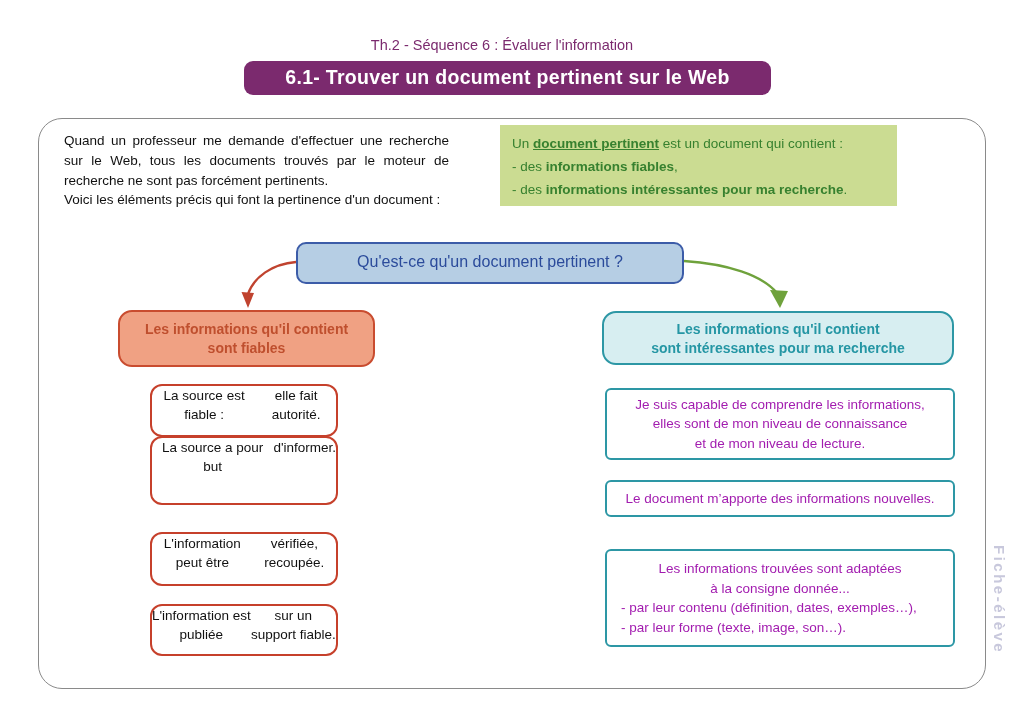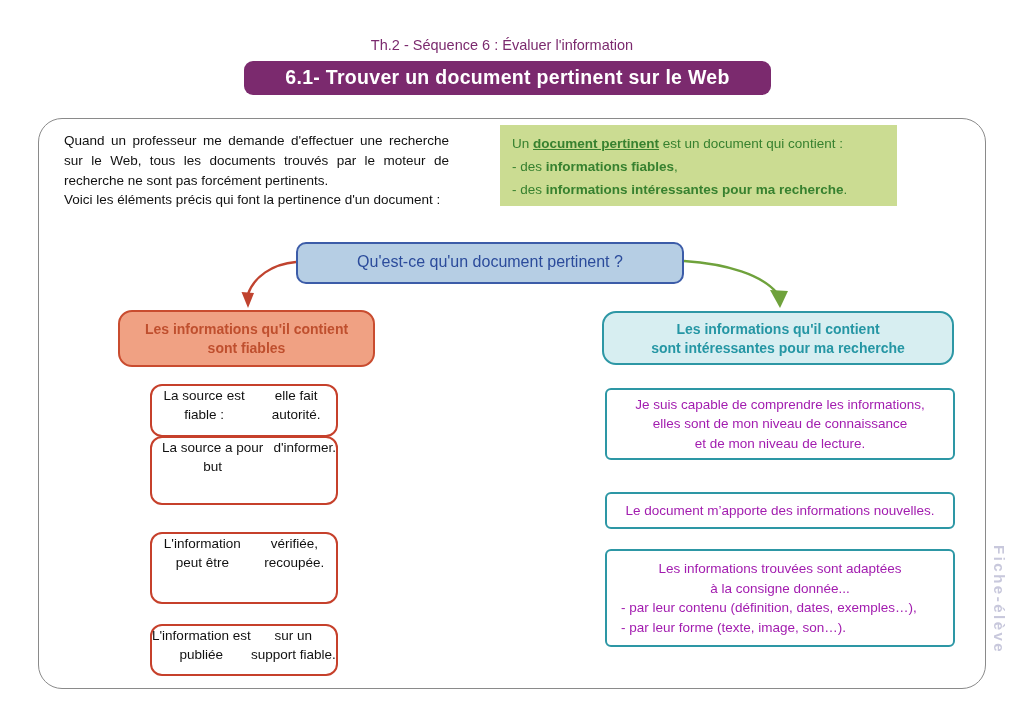--- a/index.html
+++ b/index.html
@@ -78,32 +78,32 @@
 
   
   .left-item {
     left: 150px; width: 188px;
     background: #ffffff; border: 2px solid #c6402b; border-radius: 12px;
     color: #111; font-size: 13.5px; line-height: 19px;
     text-align: center; display: flex; flex-direction: row; justify-content: center;
   }
   .li-1 { top: 384px; height: 53px; }
   .li-2 { top: 436px; height: 69px; }
-  .li-3 { top: 532px; height: 72px; }
-  .li-4 { top: 604px; height: 52px; margin-top: 20px; }
+  .li-3 { top: 532px; height: 54px; }
+  .li-4 { top: 604px; height: 52px; }
 
   
   .right-item {
     left: 605px; width: 350px;
     background: #ffffff; border: 2px solid #2d97a5; border-radius: 6px;
     color: #a21caf; font-size: 13.5px; line-height: 19.5px;
     text-align: center; display: flex; flex-direction: column; justify-content: center;
   }
   .ri-1 { top: 388px; height: 72px; }
-  .ri-2 { top: 492px; height: 37px; text-align: center; }
+  .ri-2 { top: 480px; height: 37px; text-align: center; }
   .ri-3 { top: 537px; height: 98px; margin-top: 12px; }
   .ri-3 .line-left { text-align: left; padding-left: 14px; }
 
   
   .arrows-svg { left: 0; top: 0; pointer-events: none; }
 
   
   .side-label {
     left: 991px; top: 545px; height: 150px;
     writing-mode: vertical-rl;

